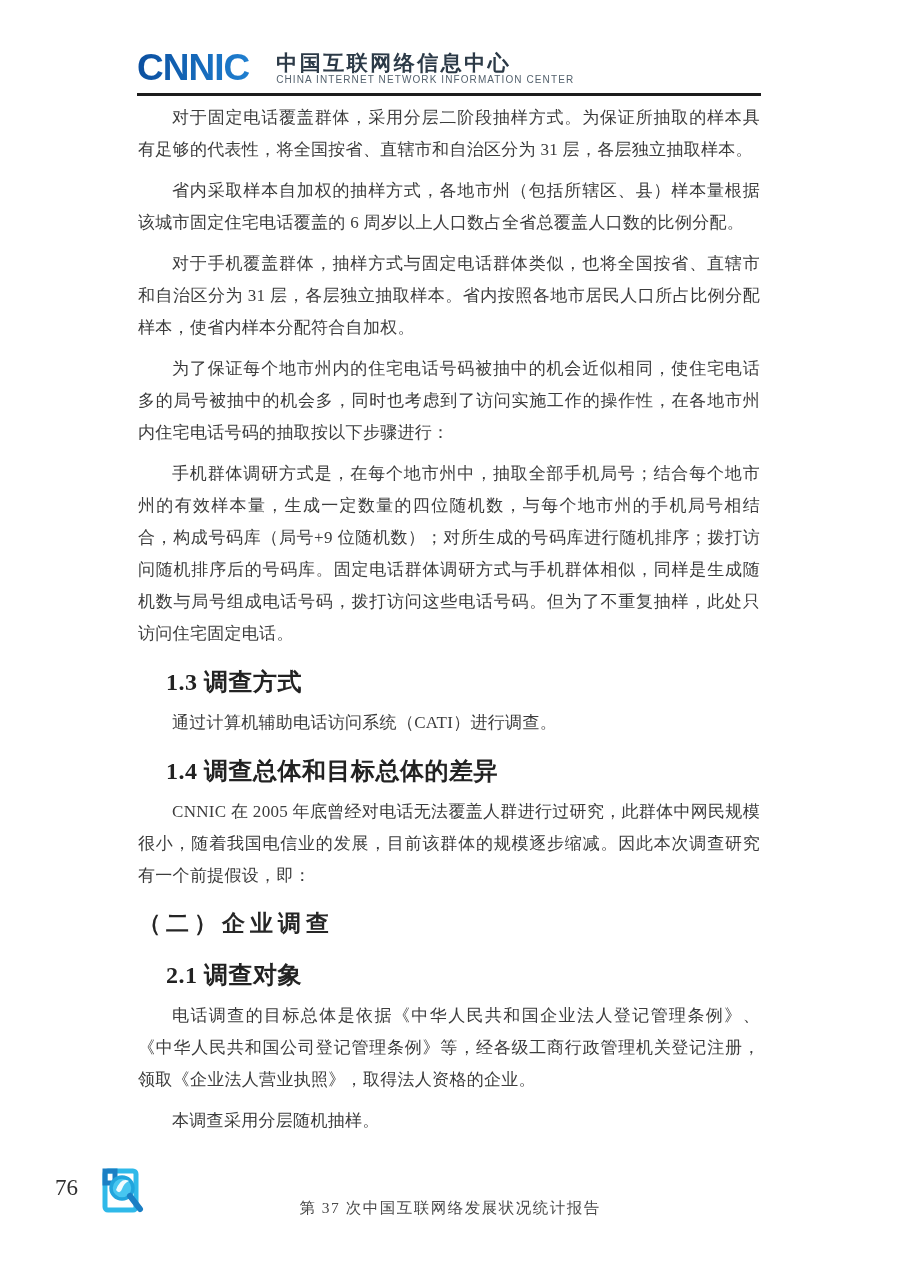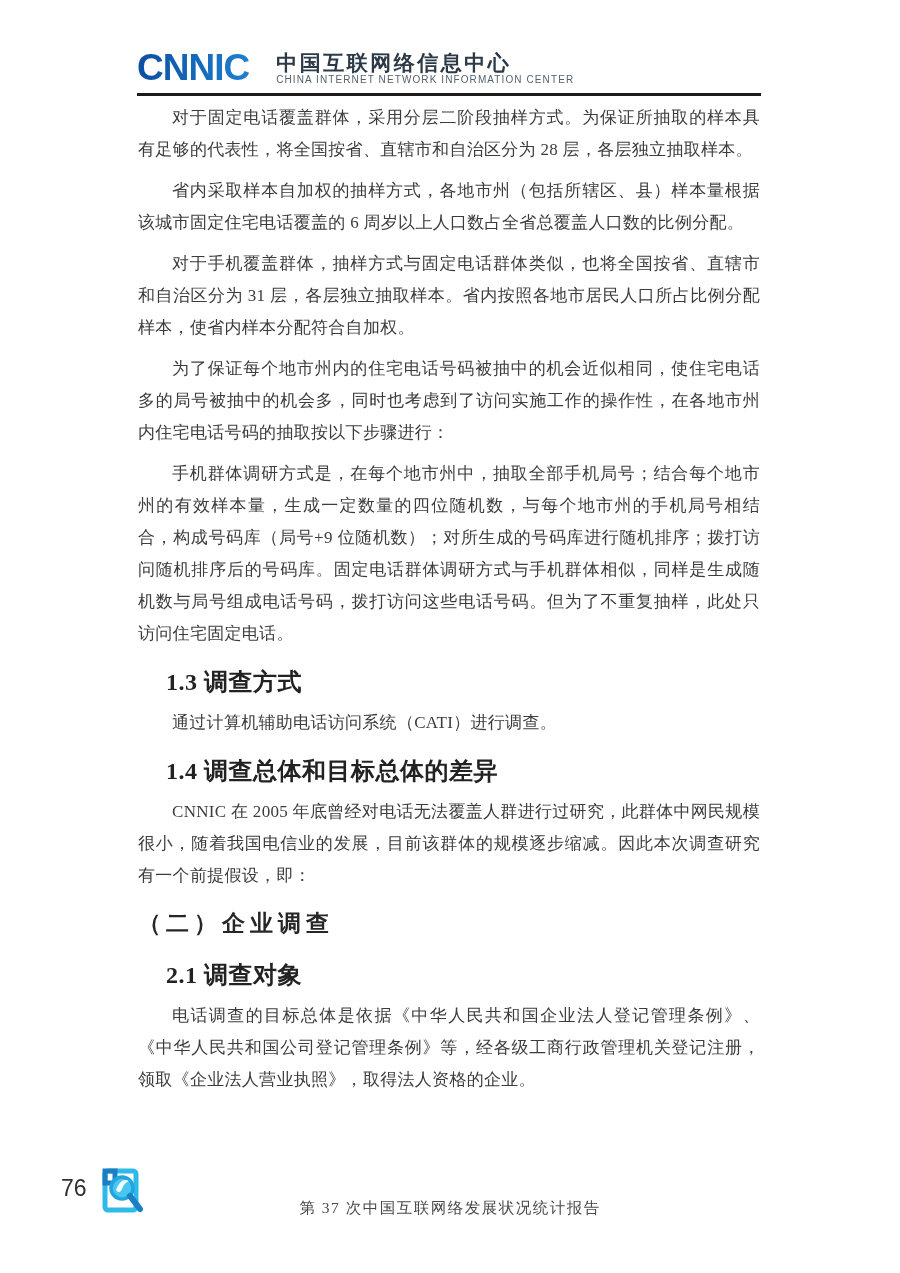--- a/index.html
+++ b/index.html
@@ -40,22 +40,21 @@
     margin:16px 0 0 28px;font-size:24px;line-height:32px;font-weight:bold;
     color:#222222;letter-spacing:0.5px;
   }
   .h2{
     margin:13px 0 3px 0;font-size:23px;line-height:38px;font-weight:bold;
     letter-spacing:5px;color:#262626;
   }
   
   .footer-pagenum{
     position:absolute;left:55px;top:1175px;font-size:23px;color:#303030;
-    font-family:Liberation Sans, sans-serif;
-    margin-left:6px;
+    font-family:Liberation Serif, serif;
   }
   .footer-logo{position:absolute;left:101px;top:1167px;width:46px;height:52px;}
   .footer-title{
     position:absolute;left:0;top:1182px;width:100%;text-align:center;
     font-size:15.5px;letter-spacing:1.5px;color:#4a4a4a;margin-top:16px;
   }
 </style>
 </head>
 <body>
 
@@ -63,32 +62,33 @@
 
   <div class="header">
     <div class="cnnic-logo">CNNIC</div>
     <div class="org">
       <div class="org-cn">中国互联网络信息中心</div>
       <div class="org-en">CHINA INTERNET NETWORK INFORMATION CENTER</div>
     </div>
   </div>
 
   <div class="content">
-    <p class="bp">对于固定电话覆盖群体，采用分层二阶段抽样方式。为保证所抽取的样本具有足够的代表性，将全国按省、直辖市和自治区分为 28 层，各层独立抽取样本。</p>
+    <p class="bp">对于固定电话覆盖群体，采用分层二阶段抽样方式。为保证所抽取的样本具有足够的代表性，将全国按省、直辖市和自治区分为 31 层，各层独立抽取样本。</p>
     <p class="bp">省内采取样本自加权的抽样方式，各地市州（包括所辖区、县）样本量根据该城市固定住宅电话覆盖的 6 周岁以上人口数占全省总覆盖人口数的比例分配。</p>
     <p class="bp">对于手机覆盖群体，抽样方式与固定电话群体类似，也将全国按省、直辖市和自治区分为 31 层，各层独立抽取样本。省内按照各地市居民人口所占比例分配样本，使省内样本分配符合自加权。</p>
     <p class="bp">为了保证每个地市州内的住宅电话号码被抽中的机会近似相同，使住宅电话多的局号被抽中的机会多，同时也考虑到了访问实施工作的操作性，在各地市州内住宅电话号码的抽取按以下步骤进行：</p>
     <p class="bp">手机群体调研方式是，在每个地市州中，抽取全部手机局号；结合每个地市州的有效样本量，生成一定数量的四位随机数，与每个地市州的手机局号相结合，构成号码库（局号+9 位随机数）；对所生成的号码库进行随机排序；拨打访问随机排序后的号码库。固定电话群体调研方式与手机群体相似，同样是生成随机数与局号组成电话号码，拨打访问这些电话号码。但为了不重复抽样，此处只访问住宅固定电话。</p>
     <div class="h3">1.3 调查方式</div>
     <p class="bp">通过计算机辅助电话访问系统（CATI）进行调查。</p>
     <div class="h3">1.4 调查总体和目标总体的差异</div>
     <p class="bp">CNNIC 在 2005 年底曾经对电话无法覆盖人群进行过研究，此群体中网民规模很小，随着我国电信业的发展，目前该群体的规模逐步缩减。因此本次调查研究有一个前提假设，即：</p>
     <div class="h2">（二）企业调查</div>
     <div class="h3">2.1 调查对象</div>
     <p class="bp">电话调查的目标总体是依据《中华人民共和国企业法人登记管理条例》、《中华人民共和国公司登记管理条例》等，经各级工商行政管理机关登记注册，领取《企业法人营业执照》，取得法人资格的企业。</p>
+    <p class="bp">本调查采用分层随机抽样。</p>
   </div>
 
   <div class="footer-pagenum">76</div>
 
   <div class="footer-logo">
     <svg width="46" height="52" viewBox="0 0 46 52" xmlns="http://www.w3.org/2000/svg">
       <rect x="4" y="4" width="31" height="39" rx="3" fill="#ffffff" stroke="#2fb9e9" stroke-width="5"></rect>
       <rect x="4" y="4" width="10" height="12" fill="none" stroke="#1b7fc4" stroke-width="5"></rect>
       <circle cx="21" cy="21" r="11" fill="#47c6f0" stroke="#21a5dd" stroke-width="3.5"></circle>
       <path d="M15 23 Q20 10 28 14 Q23 16 21 22 Q19 28 15 23 Z" fill="#ffffff" opacity="0.92"></path>

